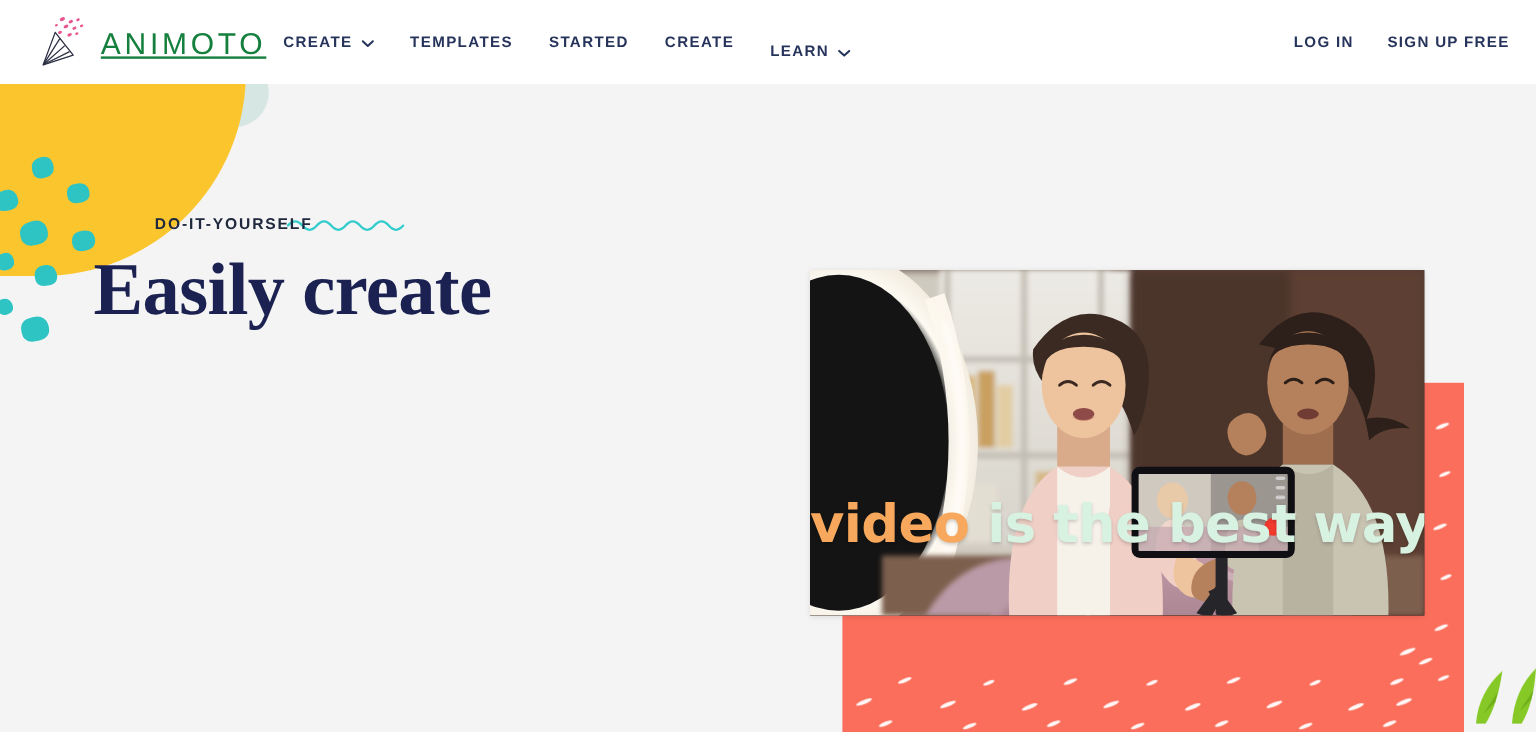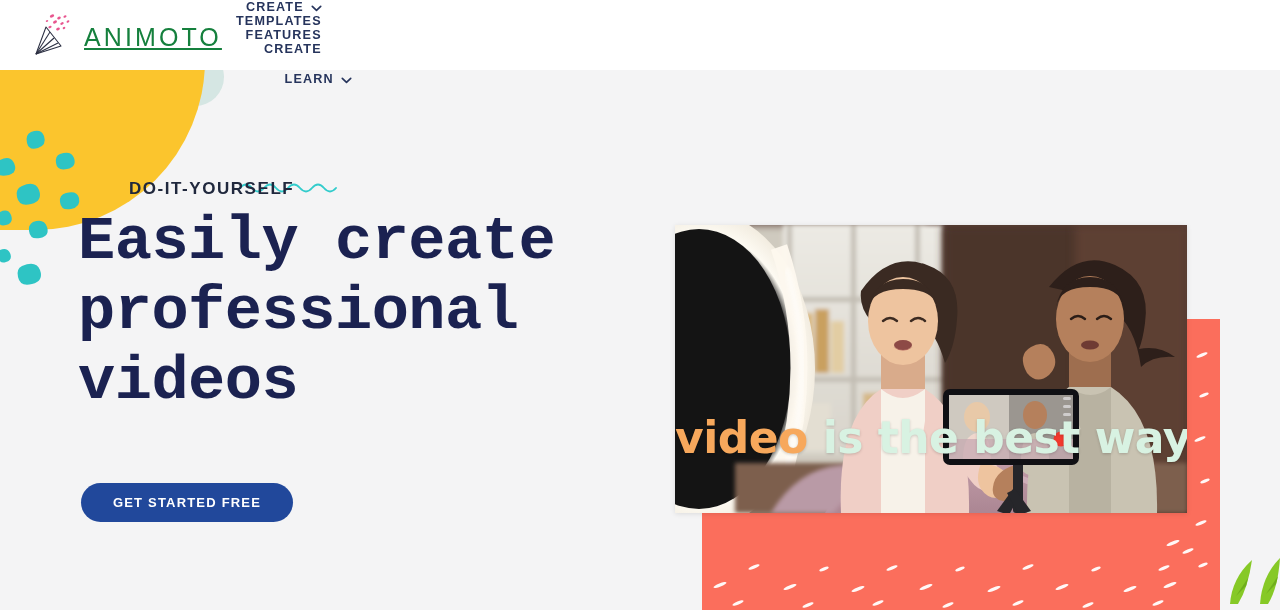--- a/index.html
+++ b/index.html
@@ -27,21 +27,21 @@
   .logo-mark{ width:46px; height:46px; position:relative; }
   .logo-text{
     font-family:"Liberation Sans", sans-serif;
     font-size:25px; letter-spacing:3.1px;
     color:#15803d; font-weight:400;
     position:relative; top:2px;text-decoration:underline;
   }
 
   .nav{
     position:absolute; left:236px; top:0; height:70px;
-    display:flex; align-items:flex-end; gap:0;flex-direction:column;
+    display:flex; align-items:center; gap:0;
   }
   .nav-item{
     display:flex; align-items:center; gap:7px;
     font-size:12.6px; font-weight:700; letter-spacing:1.15px;
     color:#26345c; cursor:pointer;
     margin-right:30px; white-space:nowrap;
   }
   .nav-item:last-child{ margin-right:0;margin-top:16px; }
   .chev{ display:inline-block; width:11px; height:11px; position:relative; top:1px;}
 
@@ -74,30 +74,30 @@
     background:#fbc52d;
     border-radius:0 0 270px 0;
   }
 
   
   .squiggle{ position:absolute; left:238px; top:110px; }
 
   
   .eyebrow{
     position:absolute; left:81px; top:109px;
-    font-size:17px; font-weight:700; letter-spacing:1.55px;
+    font-size:13px; font-weight:700; letter-spacing:1.55px;
     color:#20283d;
     padding-left:48px;
   }
 
   
   .headline{
     position:absolute; left:78px; top:137px;
     width:620px;
-    font-family:Liberation Mono, monospace;
+    font-family:Liberation Serif, serif;
     font-weight:700;
     font-size:62px; line-height:70px;
     letter-spacing:-0.5px;
     color:#1b2251;
   }
 
   
   .subcopy{
     position:absolute; left:81px; top:301px;
     width:548px;
@@ -194,35 +194,39 @@
       <span class="chev">
         <svg width="11" height="11" viewBox="0 0 11 11">
             <path d="M1.3 3.4 L5.5 7.3 L9.7 3.4" fill="none" stroke="#26345c" stroke-width="1.7" stroke-linecap="round" stroke-linejoin="round"></path>
           </svg>
       </span>
     </div>
     <div class="nav-item">
       <span>TEMPLATES</span>
     </div>
     <div class="nav-item">
-      <span>FEATURES</span>
+      <span>STARTED</span>
     </div>
     <div class="nav-item">
       <span>CREATE</span>
     </div>
     <div class="nav-item">
       <span>LEARN</span>
       <span class="chev">
         <svg width="11" height="11" viewBox="0 0 11 11">
             <path d="M1.3 3.4 L5.5 7.3 L9.7 3.4" fill="none" stroke="#26345c" stroke-width="1.7" stroke-linecap="round" stroke-linejoin="round"></path>
           </svg>
       </span>
     </div>
   </nav>
 
+  <div class="auth">
+    <a>LOG IN</a>
+    <a>SIGN UP FREE</a>
+  </div>
 </div>
 
 <div class="hero">
 
   <div class="blob-teal-circle"></div>
   <div class="blob-yellow"></div>
 
   <div>
     <svg width="120" height="210" style="position:absolute;left:0;top:48px;">
       <g fill="#2ec4c4">
@@ -242,25 +246,23 @@
   <span class="squiggle">
     <svg width="108" height="14" viewBox="0 0 108 14">
       <path d="M2 8 q6-7 12 0 t12 0 t12 0 t12 0 t12 0 t12 0 t12 0 t12 0" fill="none" stroke="#33cccc" stroke-width="1.9" stroke-linecap="round"></path>
     </svg>
   </span>
 
   <div class="eyebrow">DO-IT-YOURSELF</div>
 
   <h1 class="headline">
     <span>Easily create</span><br>
-    <span>professional videos</span>
   </h1>
 
 
-  <button class="cta">GET STARTED FREE</button>
 
   <div class="media">
 
     <div class="coral-panel">
       <svg width="518" height="293">
         <g fill="#ffffff" opacity="0.95">
           <g>
             <ellipse cx="470" cy="14" rx="7" ry="1.7" transform="rotate(-22 470 14)"></ellipse>
             <ellipse cx="500" cy="36" rx="6" ry="1.6" transform="rotate(-22 500 36)"></ellipse>
             <ellipse cx="468" cy="56" rx="7" ry="1.7" transform="rotate(-22 468 56)"></ellipse>

